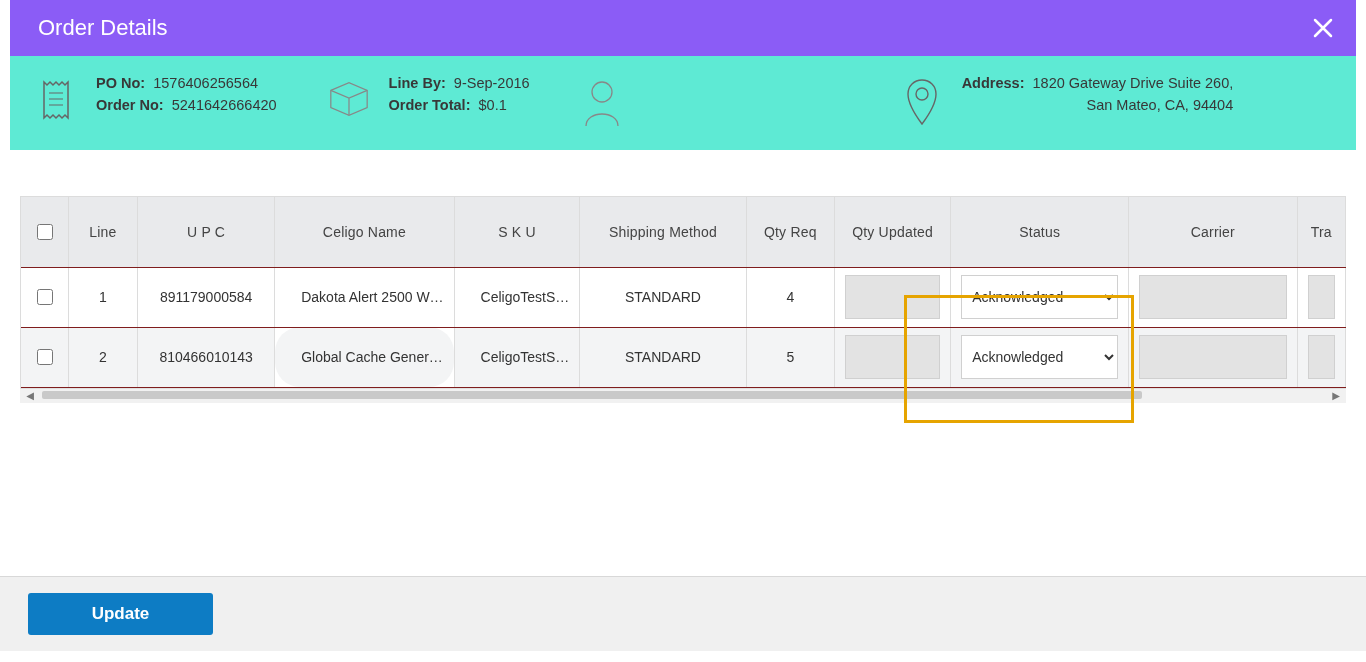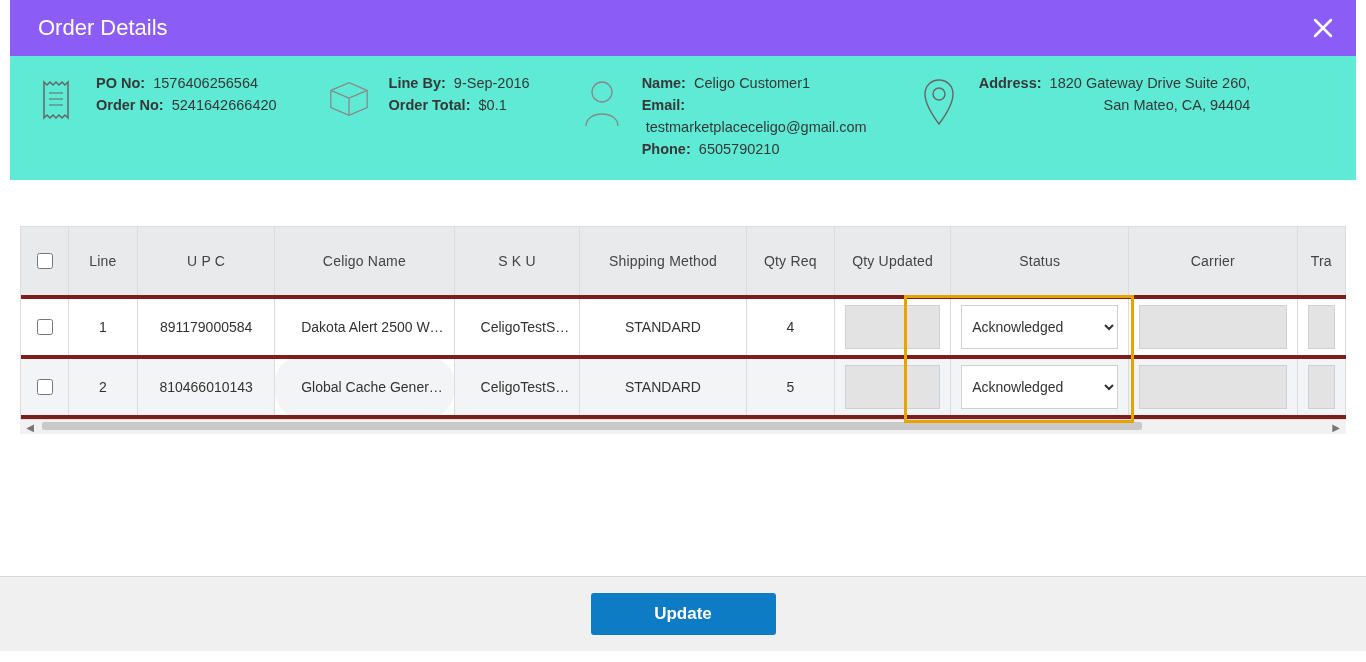--- a/index.html
+++ b/index.html
@@ -67,21 +67,21 @@
     overflow-x: auto;
     overflow-y: hidden;
   }
   table {
     border-collapse: collapse;
     table-layout: fixed;
     font-size: 14px;
   }
   th, td {
     border-right: 1px solid #dcdcdc;
-    border-bottom: 4px solid #7f1d1d;
+    border-bottom: 1px solid #7f1d1d;
     padding: 0 10px;
     text-align: center;
     height: 60px;
     box-sizing: border-box;
     overflow: hidden;
     white-space: nowrap;
     text-overflow: ellipsis;
   }
   th {
     background: #e9eaec;
@@ -131,21 +131,21 @@
   .scroll-arrow { position:absolute; top:0; width:14px; height:14px; display:flex; align-items:center; justify-content:center; color:#777; font-size:10px; }
   .scroll-arrow.left{left:3px;} .scroll-arrow.right{right:3px;}
   .footer {
     position: absolute;
     left:0; right:0;
     top: 576px;
     border-top: 1px solid #d8d8d8;
     background: #f0f0f0;
     height: 74px;
     display: flex;
-    justify-content: center;
+    justify-content: flex-start;
     align-items: center;
     padding: 0 28px;
   }
   .update-btn {
     background: #0d7cc4;
     color: #fff;
     font-size: 17px;
     font-weight: 600;
     border: none;
     border-radius: 3px;
@@ -199,26 +199,20 @@
         <div><b>Order Total:</b>&nbsp;&nbsp;<span>$0.1</span></div>
       </div>
     </div>
 
     <div class="summary-block summary-customer">
       <div class="icon">
         <svg width="42" height="52" viewBox="0 0 42 52">
             <circle cx="21" cy="14" r="10" fill="none" stroke="#888" stroke-width="1.3"></circle>
             <path d="M5 48 C5 32 37 32 37 48" fill="none" stroke="#888" stroke-width="1.3"></path>
           </svg>
-      </div>
-      <div class="fields">
-        <div><b>Name:</b>&nbsp;&nbsp;<span>Celigo Customer1</span></div>
-        <div><b>Email:</b></div>
-        <div>&nbsp;<span>testmarketplaceceligo@gmail.com</span></div>
-        <div><b>Phone:</b>&nbsp;&nbsp;<span>6505790210</span></div>
       </div>
     </div>
 
     <div class="summary-block">
       <div class="icon">
         <svg width="36" height="48" viewBox="0 0 36 48">
             <path d="M18 46 C6 30 4 22 4 16 C4 8 10 2 18 2 C26 2 32 8 32 16 C32 22 30 30 18 46 Z" fill="none" stroke="#666" stroke-width="1.4"></path>
             <circle cx="18" cy="16" r="6" fill="none" stroke="#666" stroke-width="1.4"></circle>
           </svg>
       </div>

